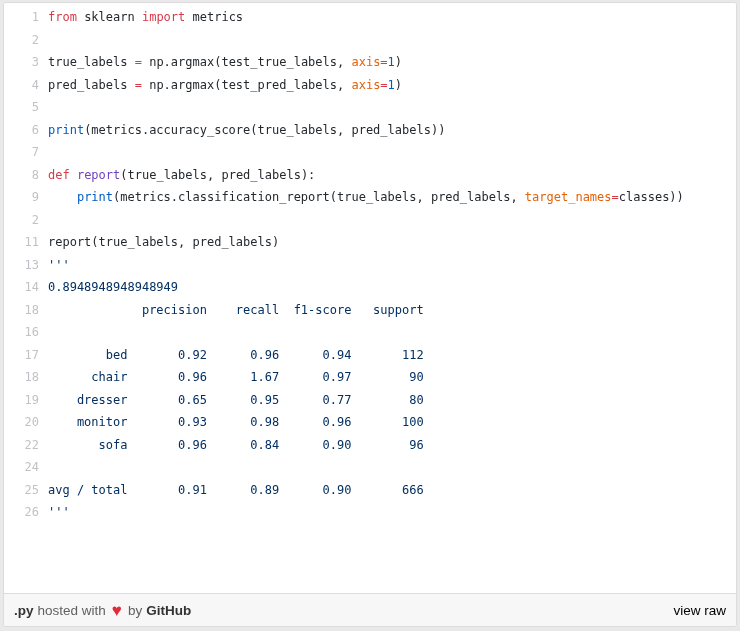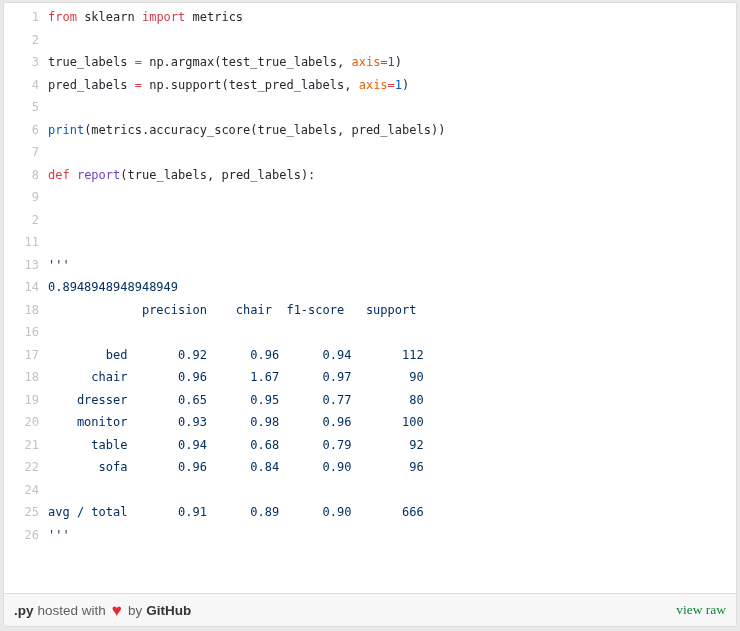--- a/index.html
+++ b/index.html
@@ -74,24 +74,23 @@
     text-decoration: none;
     cursor: pointer;
   }
   .heart {
     color: var(--heart, #e12b38);
     font-size: 17px;
     line-height: 17px;
     margin: 0 2px;
   }
   .view-raw {
-    color: #15803d;
+    color: #000000;
     text-decoration: none;
     cursor: pointer;
-    font-family: Liberation Serif, serif;
   }
 </style>
 </head>
 <body>
 
 <div class="gist">
   <div class="code-body">
       <div class="row">
         <span class="ln">1</span>
         <span class="code"><span class="tok-k">from</span><span> sklearn </span><span class="tok-k">import</span><span> metrics</span></span>
@@ -99,83 +98,81 @@
       <div class="row">
         <span class="ln">2</span>
         <span class="code"></span>
       </div>
       <div class="row">
         <span class="ln">3</span>
         <span class="code"><span>true_labels </span><span class="tok-k">=</span><span> np.argmax(test_true_labels, </span><span class="tok-o">axis</span><span class="tok-k">=</span><span class="tok-b">1</span><span>)</span></span>
       </div>
       <div class="row">
         <span class="ln">4</span>
-        <span class="code"><span>pred_labels </span><span class="tok-k">=</span><span> np.support(test_pred_labels, </span><span class="tok-o">axis</span><span class="tok-k">=</span><span class="tok-b">1</span><span>)</span></span>
+        <span class="code"><span>pred_labels </span><span class="tok-k">=</span><span> np.argmax(test_pred_labels, </span><span class="tok-o">axis</span><span class="tok-k">=</span><span class="tok-b">1</span><span>)</span></span>
       </div>
       <div class="row">
         <span class="ln">5</span>
         <span class="code"></span>
       </div>
       <div class="row">
         <span class="ln">6</span>
         <span class="code"><span class="tok-b">print</span><span>(metrics.accuracy_score(true_labels, pred_labels))</span></span>
       </div>
       <div class="row">
         <span class="ln">7</span>
         <span class="code"></span>
       </div>
       <div class="row">
         <span class="ln">8</span>
         <span class="code"><span class="tok-k">def</span><span> </span><span class="tok-f">report</span><span>(true_labels, pred_labels):</span></span>
       </div>
       <div class="row">
         <span class="ln">9</span>
+        <span class="code"><span>    </span><span class="tok-b">print</span><span>(metrics.classification_report(true_labels, pred_labels, </span><span class="tok-o">target_names</span><span class="tok-k">=</span><span>classes))</span></span>
       </div>
       <div class="row">
         <span class="ln">2</span>
         <span class="code"></span>
       </div>
       <div class="row">
         <span class="ln">11</span>
+        <span class="code"><span>report(true_labels, pred_labels)</span></span>
       </div>
       <div class="row">
         <span class="ln">13</span>
         <span class="code"><span class="tok-s">'''</span></span>
       </div>
       <div class="row">
         <span class="ln">14</span>
         <span class="code"><span class="tok-s">0.8948948948948949</span></span>
       </div>
       <div class="row">
         <span class="ln">18</span>
-        <span class="code"><span class="tok-s">             precision    chair  f1-score   support</span></span>
+        <span class="code"><span class="tok-s">             precision    recall  f1-score   support</span></span>
       </div>
       <div class="row">
         <span class="ln">16</span>
         <span class="code"></span>
       </div>
       <div class="row">
         <span class="ln">17</span>
         <span class="code"><span class="tok-s">        bed       0.92      0.96      0.94       112</span></span>
       </div>
       <div class="row">
         <span class="ln">18</span>
         <span class="code"><span class="tok-s">      chair       0.96      1.67      0.97        90</span></span>
       </div>
       <div class="row">
         <span class="ln">19</span>
         <span class="code"><span class="tok-s">    dresser       0.65      0.95      0.77        80</span></span>
       </div>
       <div class="row">
         <span class="ln">20</span>
         <span class="code"><span class="tok-s">    monitor       0.93      0.98      0.96       100</span></span>
-      </div>
-      <div class="row">
-        <span class="ln">21</span>
-        <span class="code"><span class="tok-s">      table       0.94      0.68      0.79        92</span></span>
       </div>
       <div class="row">
         <span class="ln">22</span>
         <span class="code"><span class="tok-s">       sofa       0.96      0.84      0.90        96</span></span>
       </div>
       <div class="row">
         <span class="ln">24</span>
         <span class="code"></span>
       </div>
       <div class="row">

